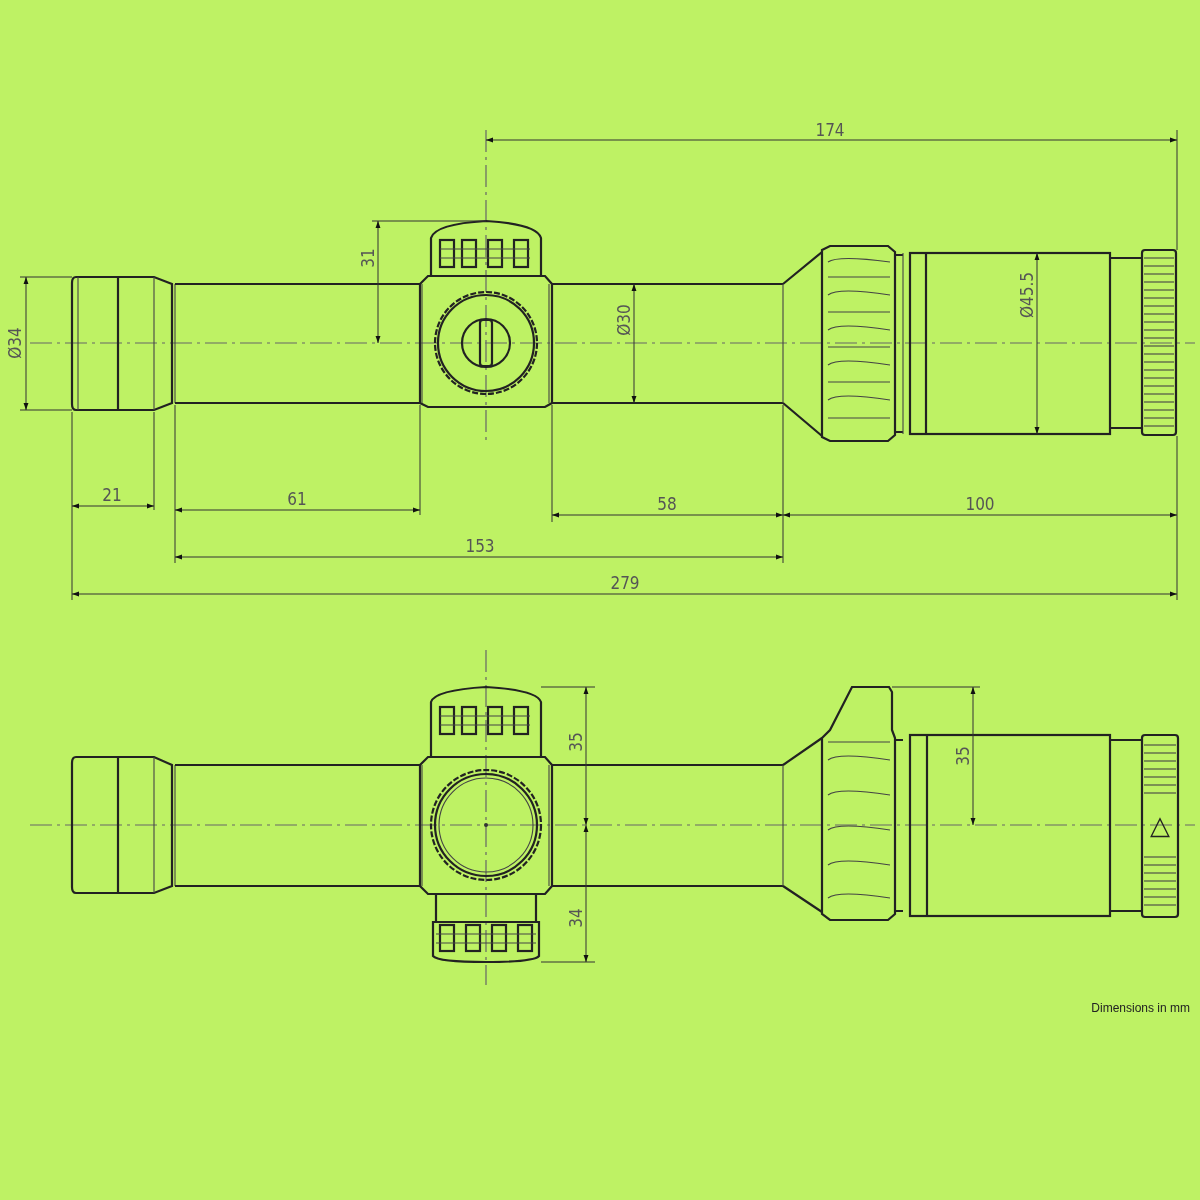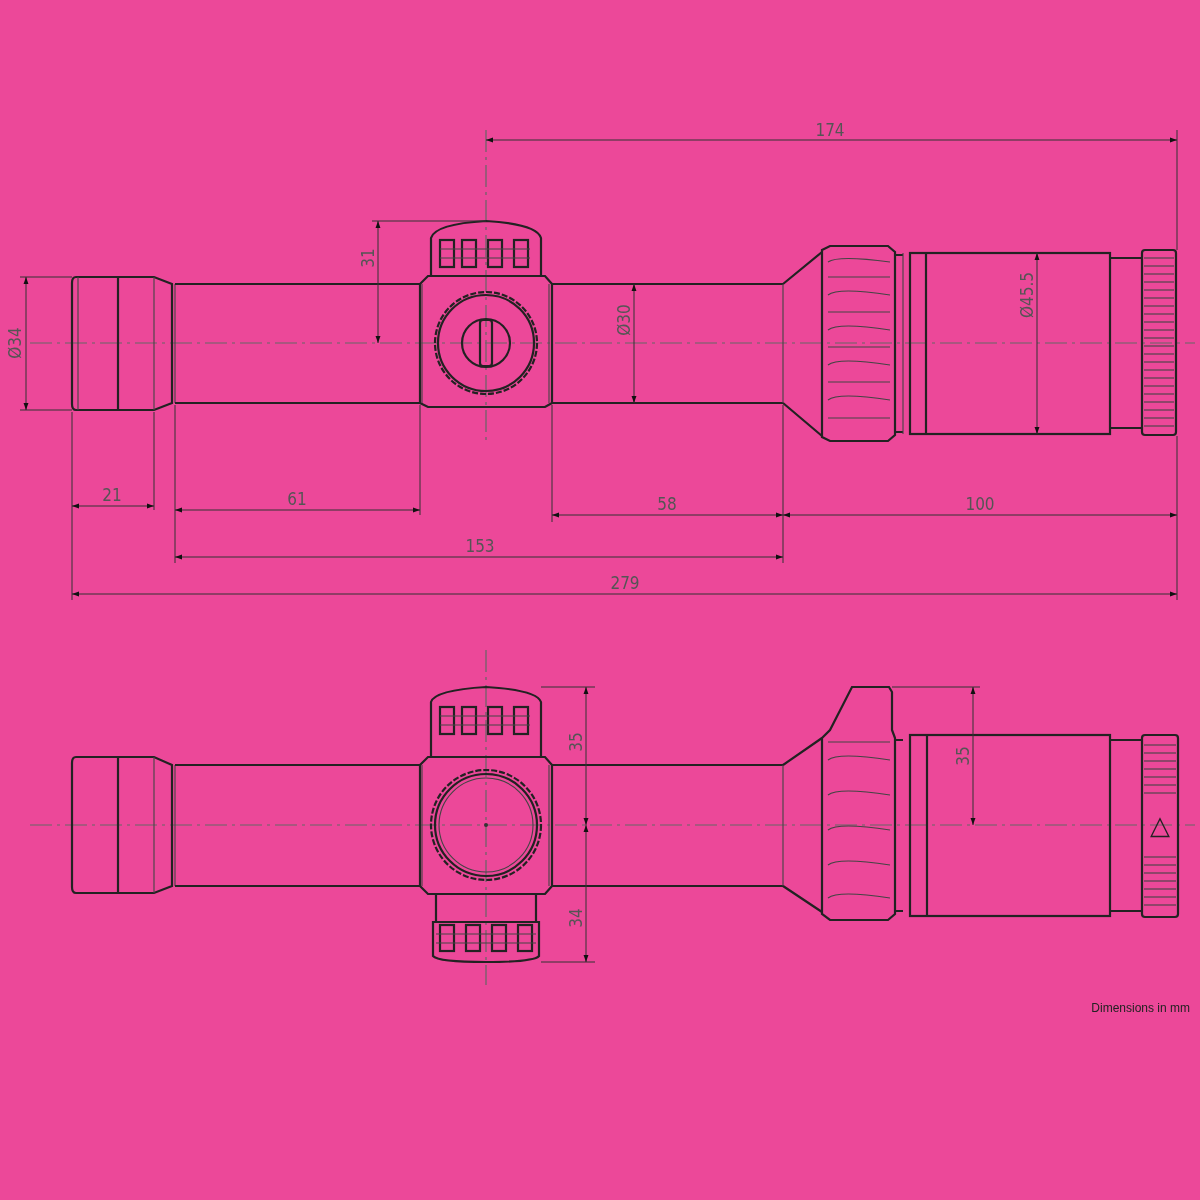--- a/index.html
+++ b/index.html
@@ -1,16 +1,16 @@
 <!DOCTYPE html>
 <html><head>
 <meta charset="utf-8">
 <style>
   html,body{margin:0;padding:0;background:#fff;}
-  #canvas{position:relative;width:1200px;height:1200px;overflow:hidden;background:#ec4899;}
+  #canvas{position:relative;width:1200px;height:1200px;overflow:hidden;background:#bef264;}
   svg{position:absolute;left:0;top:0;}
   .o{fill:none;stroke:#222;stroke-width:2.2;}
   .t{fill:none;stroke:#444;stroke-width:1.1;}
   .d{fill:none;stroke:#333;stroke-width:1;}
   .c{fill:none;stroke:#666;stroke-width:1.2;stroke-dasharray:22 5 3 5;}
   .dim{font-family:"DejaVu Sans Condensed","DejaVu Sans",sans-serif;font-size:17px;fill:#555;}
   .note{font-family:"Liberation Sans",sans-serif;font-size:12px;fill:#222;}
 </style>
 </head>
 <body>

